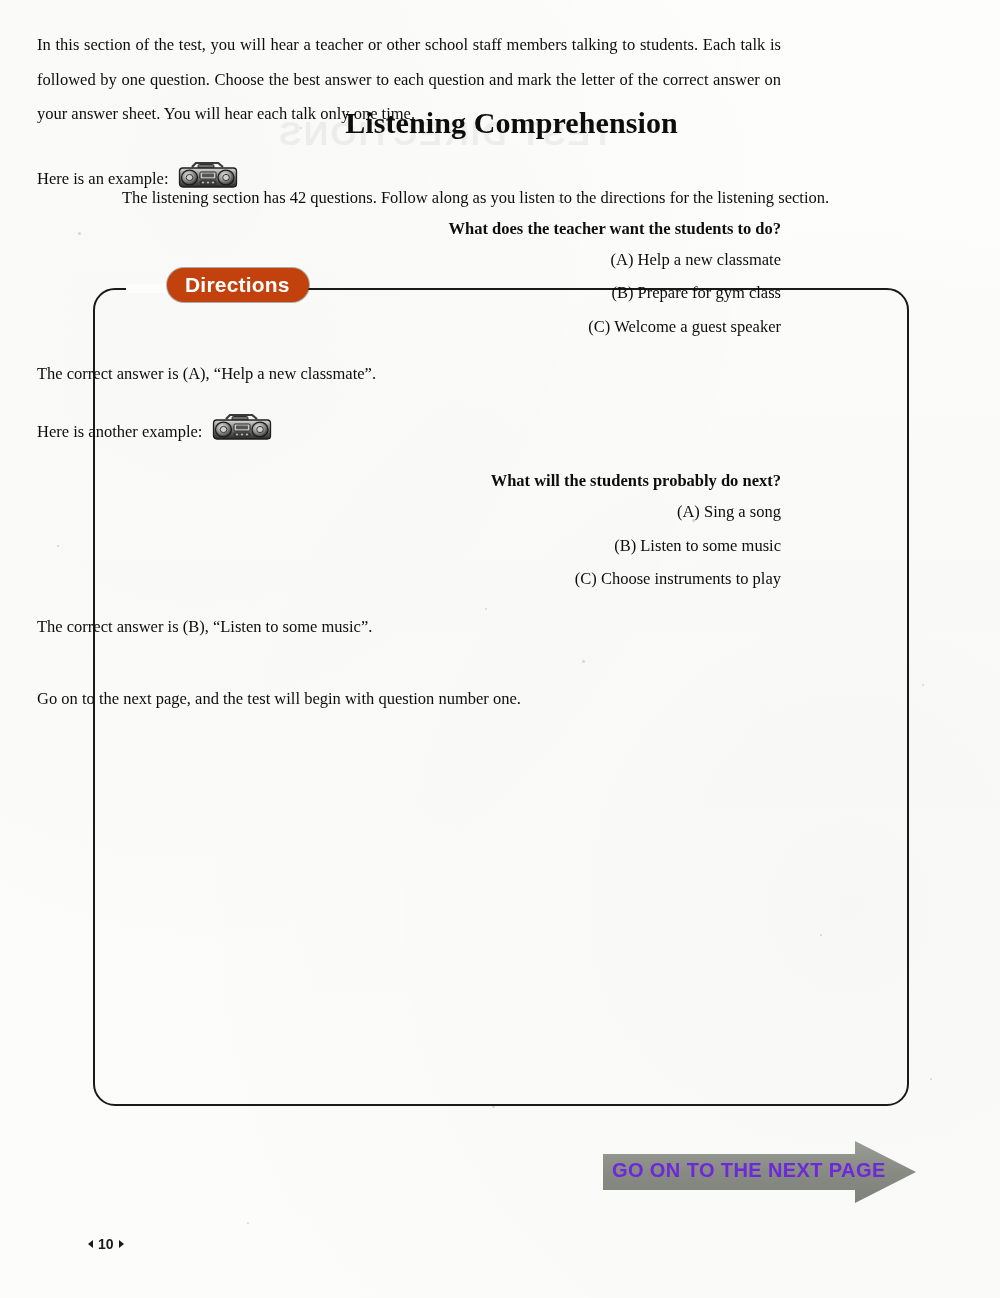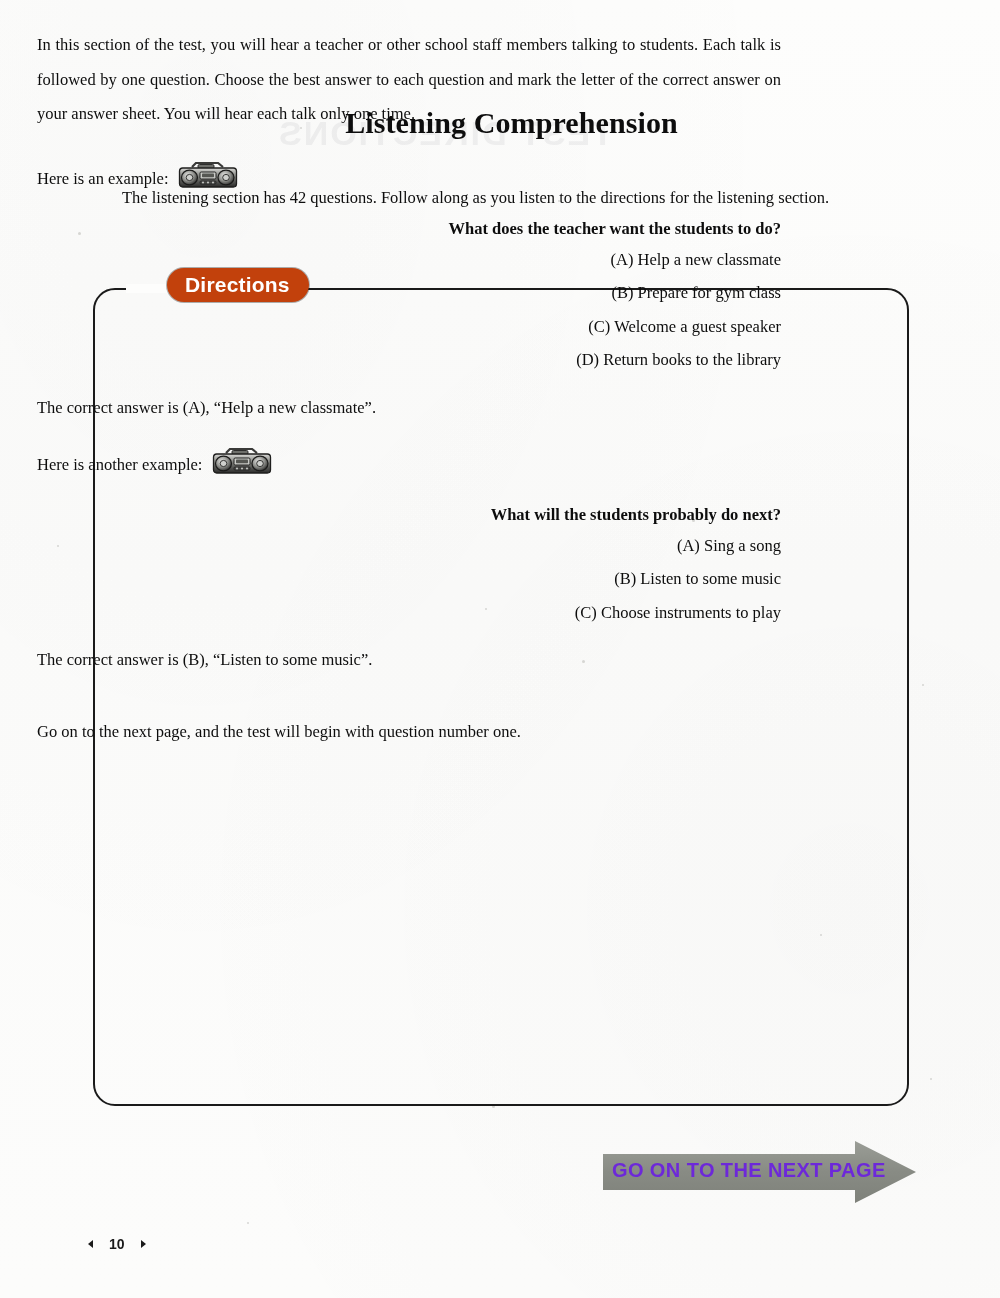--- a/index.html
+++ b/index.html
@@ -188,21 +188,21 @@
     white-space: nowrap;
   }
 
   
   .page-footer {
     position: absolute;
     left: 88px;
     top: 1236px;
     display: flex;
     align-items: center;
-    gap: 16px;
+    gap: 5px;
     font-family: "Liberation Sans", "DejaVu Sans", sans-serif;
     font-size: 14px;
     font-weight: bold;
     color: #1a1a1a;
   }
   .tri-left, .tri-right {
     width: 0; height: 0;
     border-top: 4px solid transparent;
     border-bottom: 4px solid transparent;
   }
@@ -274,21 +274,20 @@
         <circle cx="35" cy="20.5" r=".9" fill="#d6d7d4"></circle>
       </svg>
     </span>
   </div>
 
   <div class="qblock">
     <p class="q-stem">What does the teacher want the students to do?</p>
     <p class="q-option">(A) Help a new classmate</p>
     <p class="q-option">(B) Prepare for gym class</p>
     <p class="q-option">(C) Welcome a guest speaker</p>
-    <p class="q-option">(D) Return books to the library</p>
   </div>
 
   <p class="answer-line">The correct answer is (A), “Help a new classmate”.</p>
 
   <div class="example-lead">
     <span class="lead-text">Here is another example:</span>
     <span class="boombox">
       <svg width="60" height="30" viewBox="0 0 60 30" aria-hidden="true">
         <path d="M14 5 L18 1 L40 1 L45 5" fill="none" stroke="#3a3a38" stroke-width="2.2"></path>
         <rect x="20" y="2.5" width="16" height="4" rx="1.4" fill="#6e6f6b" stroke="#2e2e2d" stroke-width="1"></rect>

